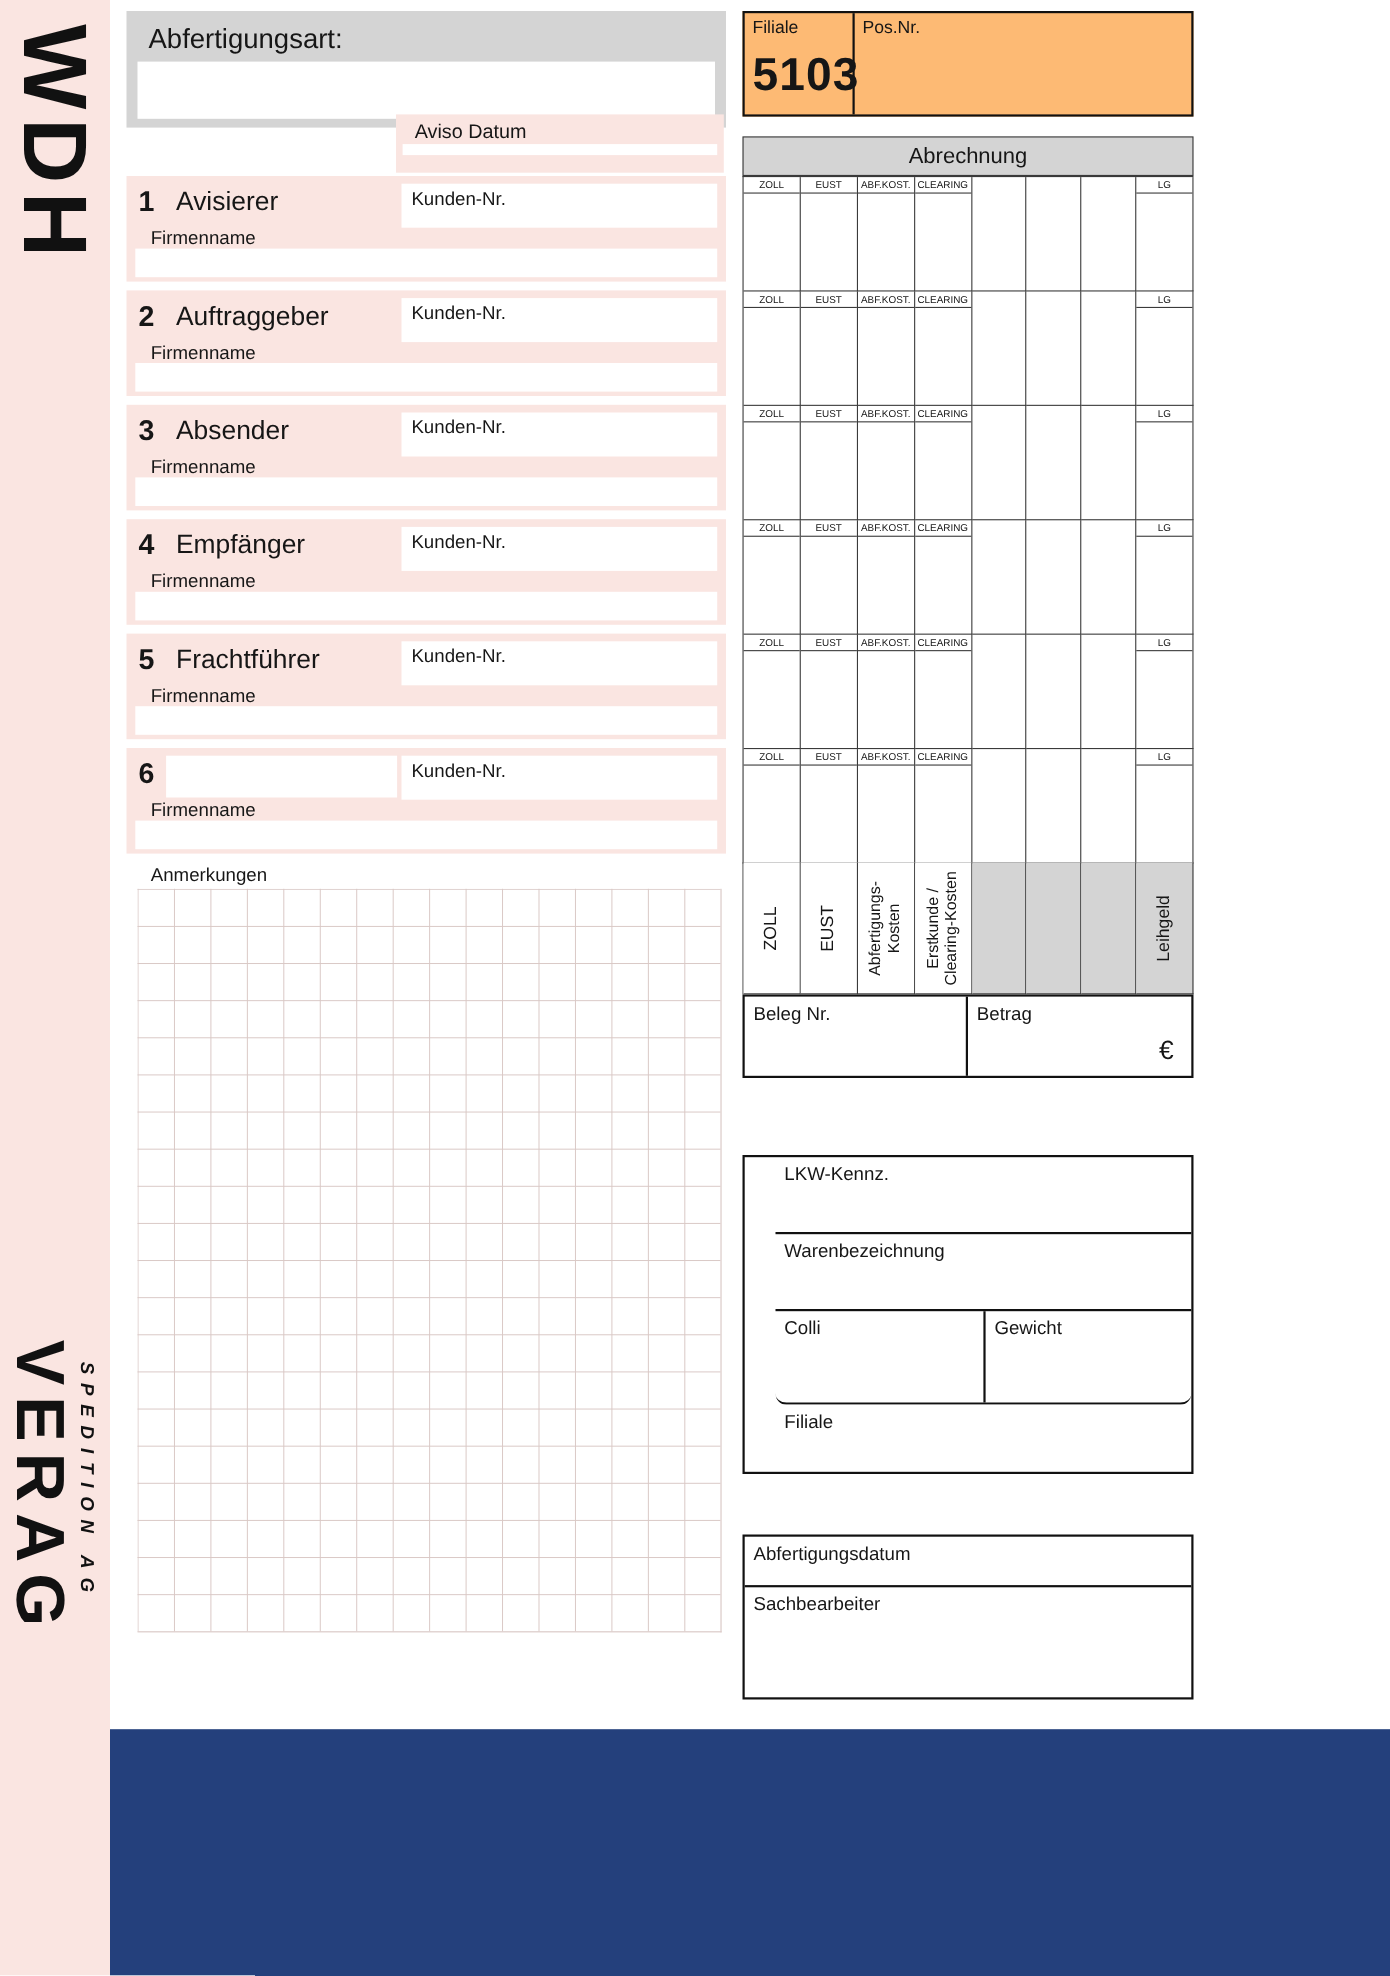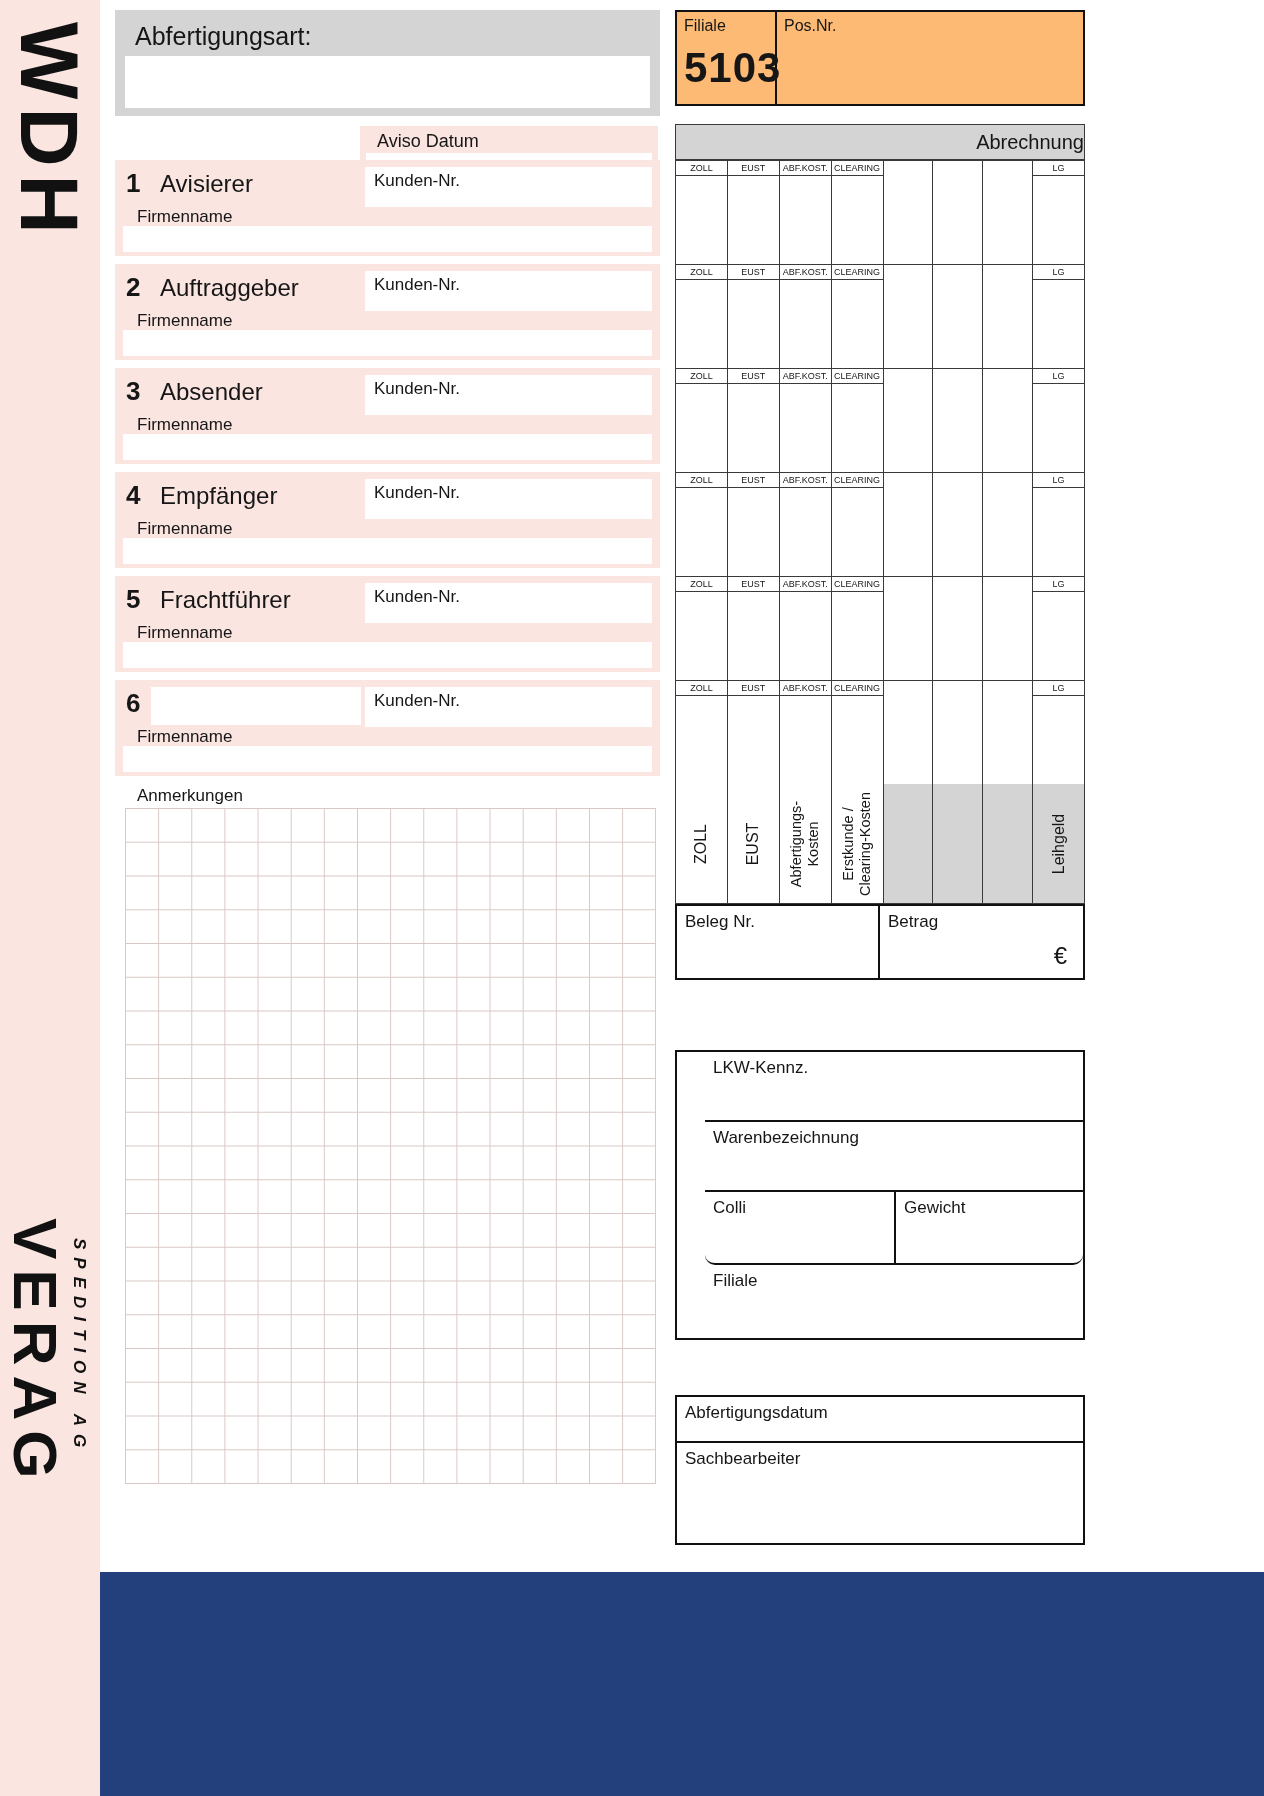--- a/index.html
+++ b/index.html
@@ -24,37 +24,37 @@
   
   .afa{left:115px;top:10px;width:545px;height:106px;background:var(--gray);text-align:right;}
   .afa-lbl{position:absolute;left:20px;top:12px;font-size:25px;}
   .afa-input{position:absolute;left:10px;top:46px;width:525px;height:52px;background:#fff;}
   .fil-grp{left:675px;top:10px;width:410px;height:96px;border:2px solid #111;display:flex;background:#fdba74;}
   .fil-cell{width:100px;border-right:2px solid #111;position:relative;}
   .pos-cell{flex:1;position:relative;}
   .sm-lbl{position:absolute;left:7px;top:5px;font-size:16px;}
   .fil-val{position:absolute;left:7px;top:32px;font-size:42px;font-weight:bold;letter-spacing:1px;}
 
-  .aviso{left:360px;top:126px;width:298px;height:53px;background:var(--pink);}
+  .aviso{left:360px;top:104px;width:298px;height:53px;background:var(--pink);}
   .aviso-lbl{position:absolute;left:17px;top:5px;font-size:18px;}
   .aviso-input{position:absolute;left:6px;top:27px;width:286px;height:10px;background:#fff;}
 
   
   .party{left:115px;width:545px;height:96px;background:var(--pink);}
   .p-num{position:absolute;left:11px;top:8px;font-size:26px;font-weight:bold;}
   .p-name{position:absolute;left:45px;top:10px;font-size:24px;}
   .p-namebox{position:absolute;left:36px;top:7px;width:210px;height:38px;background:#fff;}
   .p-kunden{position:absolute;left:250px;top:7px;width:287px;height:40px;background:#fff;}
   .p-kunden-lbl{position:absolute;left:9px;top:4px;font-size:17px;}
   .p-firma-lbl{position:absolute;left:22px;top:47px;font-size:17px;}
   .p-firma{position:absolute;left:8px;top:66px;width:529px;height:26px;background:#fff;}
 
   
   .ab-hd{left:675px;top:124px;width:410px;height:36px;background:var(--gray);border:1px solid var(--line);
-         text-align:right;line-height:34px;font-size:20px;}
+         text-align:center;line-height:34px;font-size:20px;}
   .ab-table{left:675px;top:160px;width:410px;border-left:1px solid var(--line);border-top:1px solid var(--line);background:#fff;}
   .ab-row{display:flex;height:104px;}
   .ab-cell{position:relative;height:100%;border-right:1px solid var(--line);border-bottom:1px solid var(--line);}
   .ab-hdr{display:block;height:15px;line-height:14px;font-size:9px;text-align:center;border-bottom:1px solid var(--line);overflow:hidden;}
   .c0,.c1,.c2,.c3,.c7{width:52px;}
   .c4,.c5,.c6{width:50px;}
 
   .vl-row{left:675px;top:784px;width:410px;height:120px;display:flex;border-left:1px solid var(--line);}
   .vl-cell{position:relative;border-right:1px solid var(--line);border-bottom:1px solid var(--line);background:#fff;height:100%;}
   .vl-cell.gray{background:var(--gray);}
@@ -73,21 +73,21 @@
     background-image:linear-gradient(to right,var(--gridline) 1px,transparent 1px),
                      linear-gradient(to bottom,var(--gridline) 1px,transparent 1px);
     background-size:33.15px 33.75px;
     border-right:1px solid var(--gridline);border-bottom:1px solid var(--gridline);}
 
   
   .ship{left:675px;top:1050px;width:410px;height:290px;border:2px solid #111;background:#fff;padding-left:28px;}
   .ship-row{position:relative;border-bottom:2px solid #111;}
   .ship-row:last-child{border-bottom:none;}
   .r70{height:70px;}
-  .r73{height:73px;border-radius:10px;}
+  .r73{height:85px;border-radius:10px;}
   .half{position:absolute;top:0;height:100%;width:50%;}
   .half.right{left:50%;border-left:2px solid #111;}
 
   
   .proc{left:675px;top:1395px;width:410px;height:150px;border:2px solid #111;background:#fff;}
   .proc-row1{position:relative;height:46px;border-bottom:2px solid #111;}
   .proc-row2{position:relative;height:100px;}
 
   .bez{left:125px;top:1505px;width:530px;height:56px;border:2px solid #111;background:#fff;}
 

